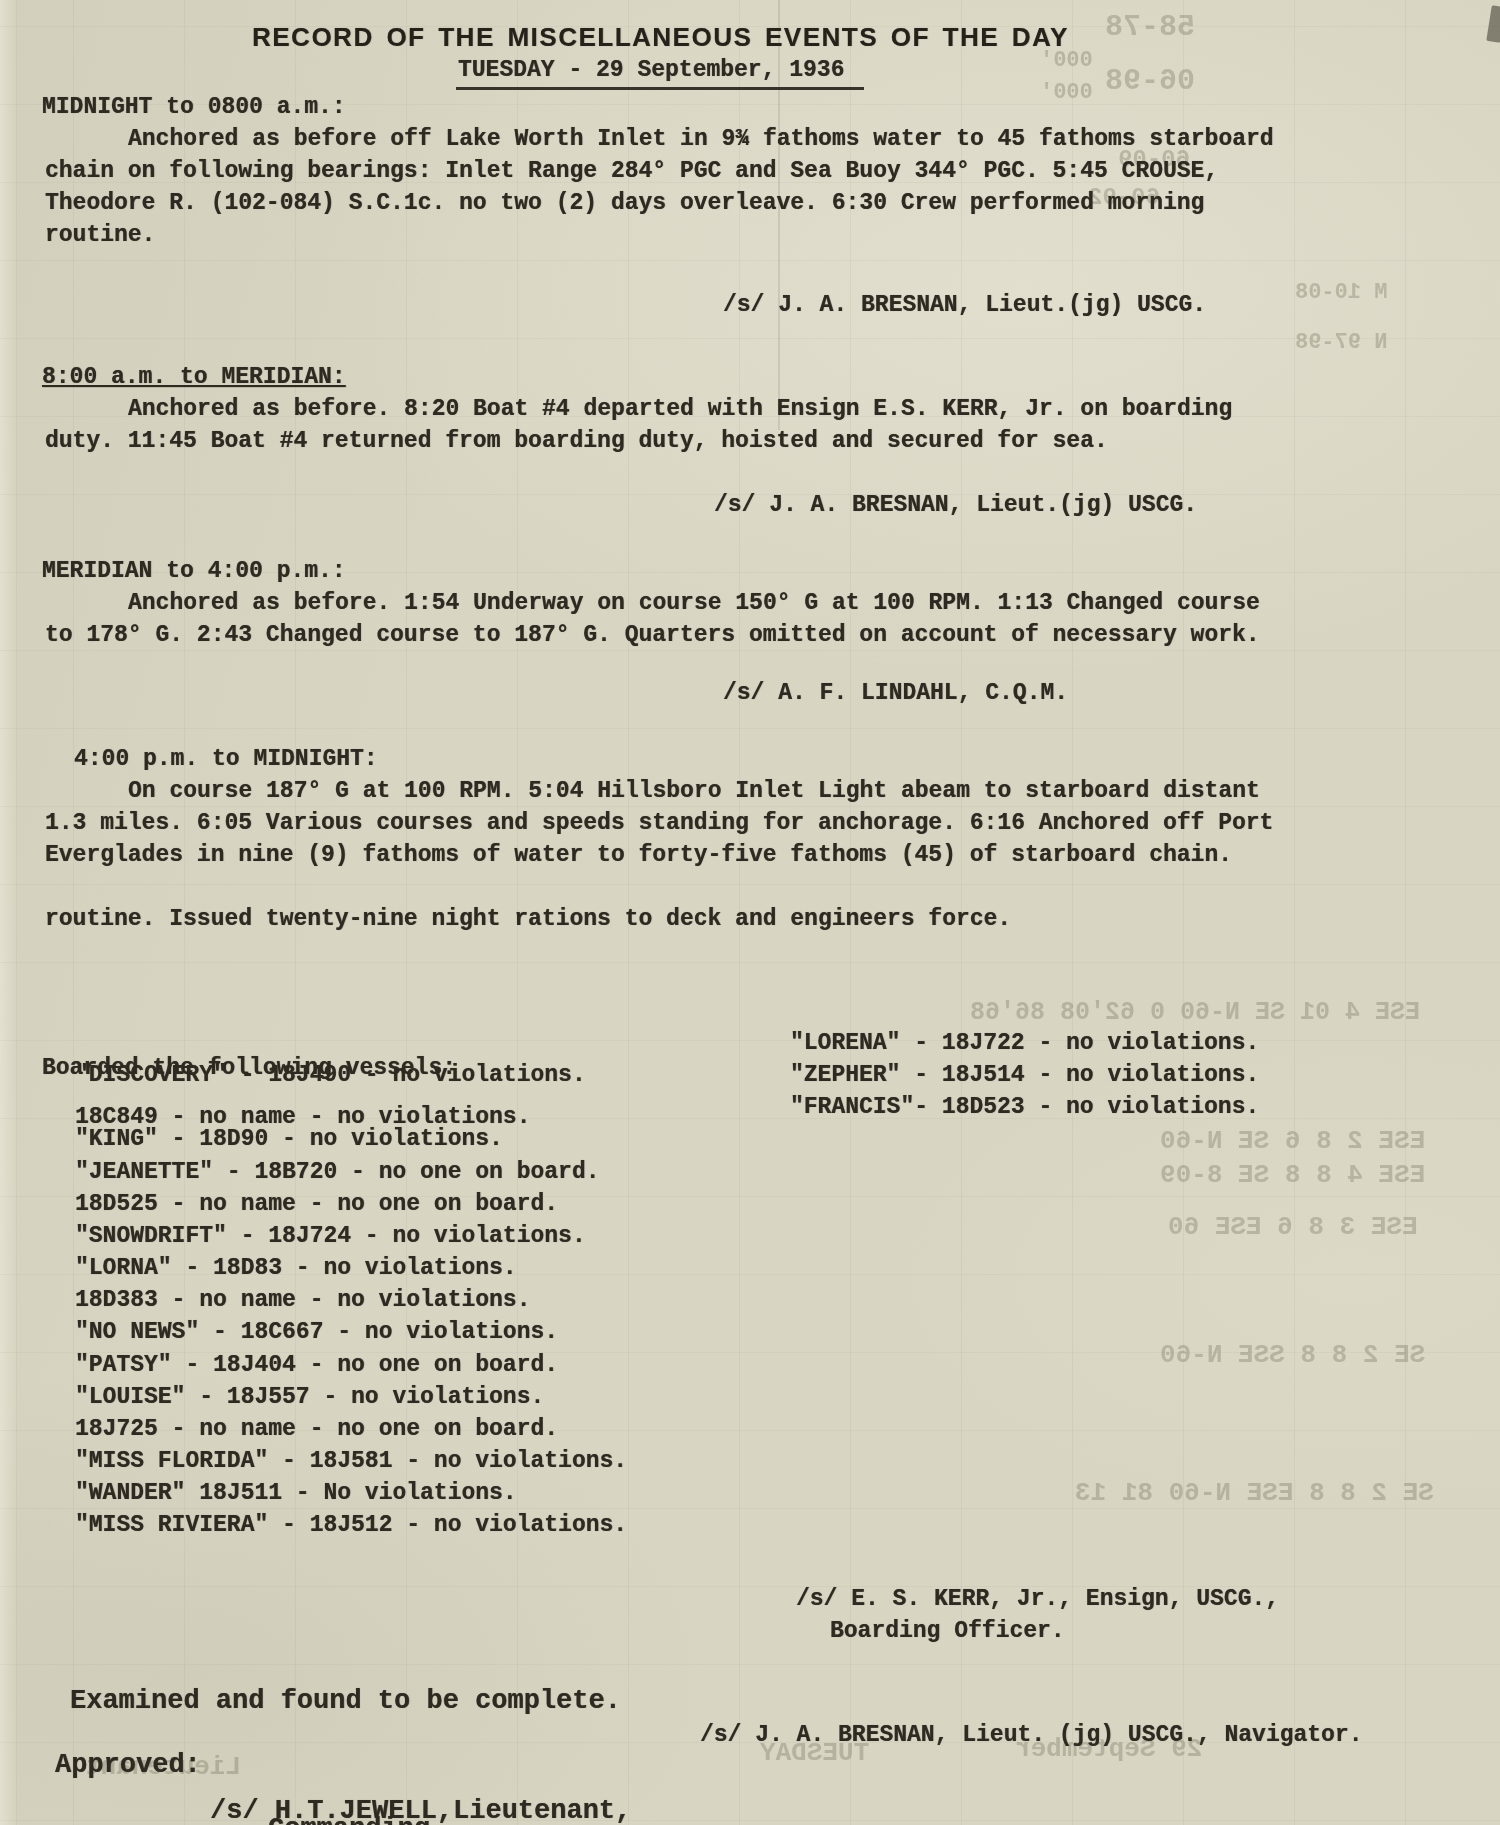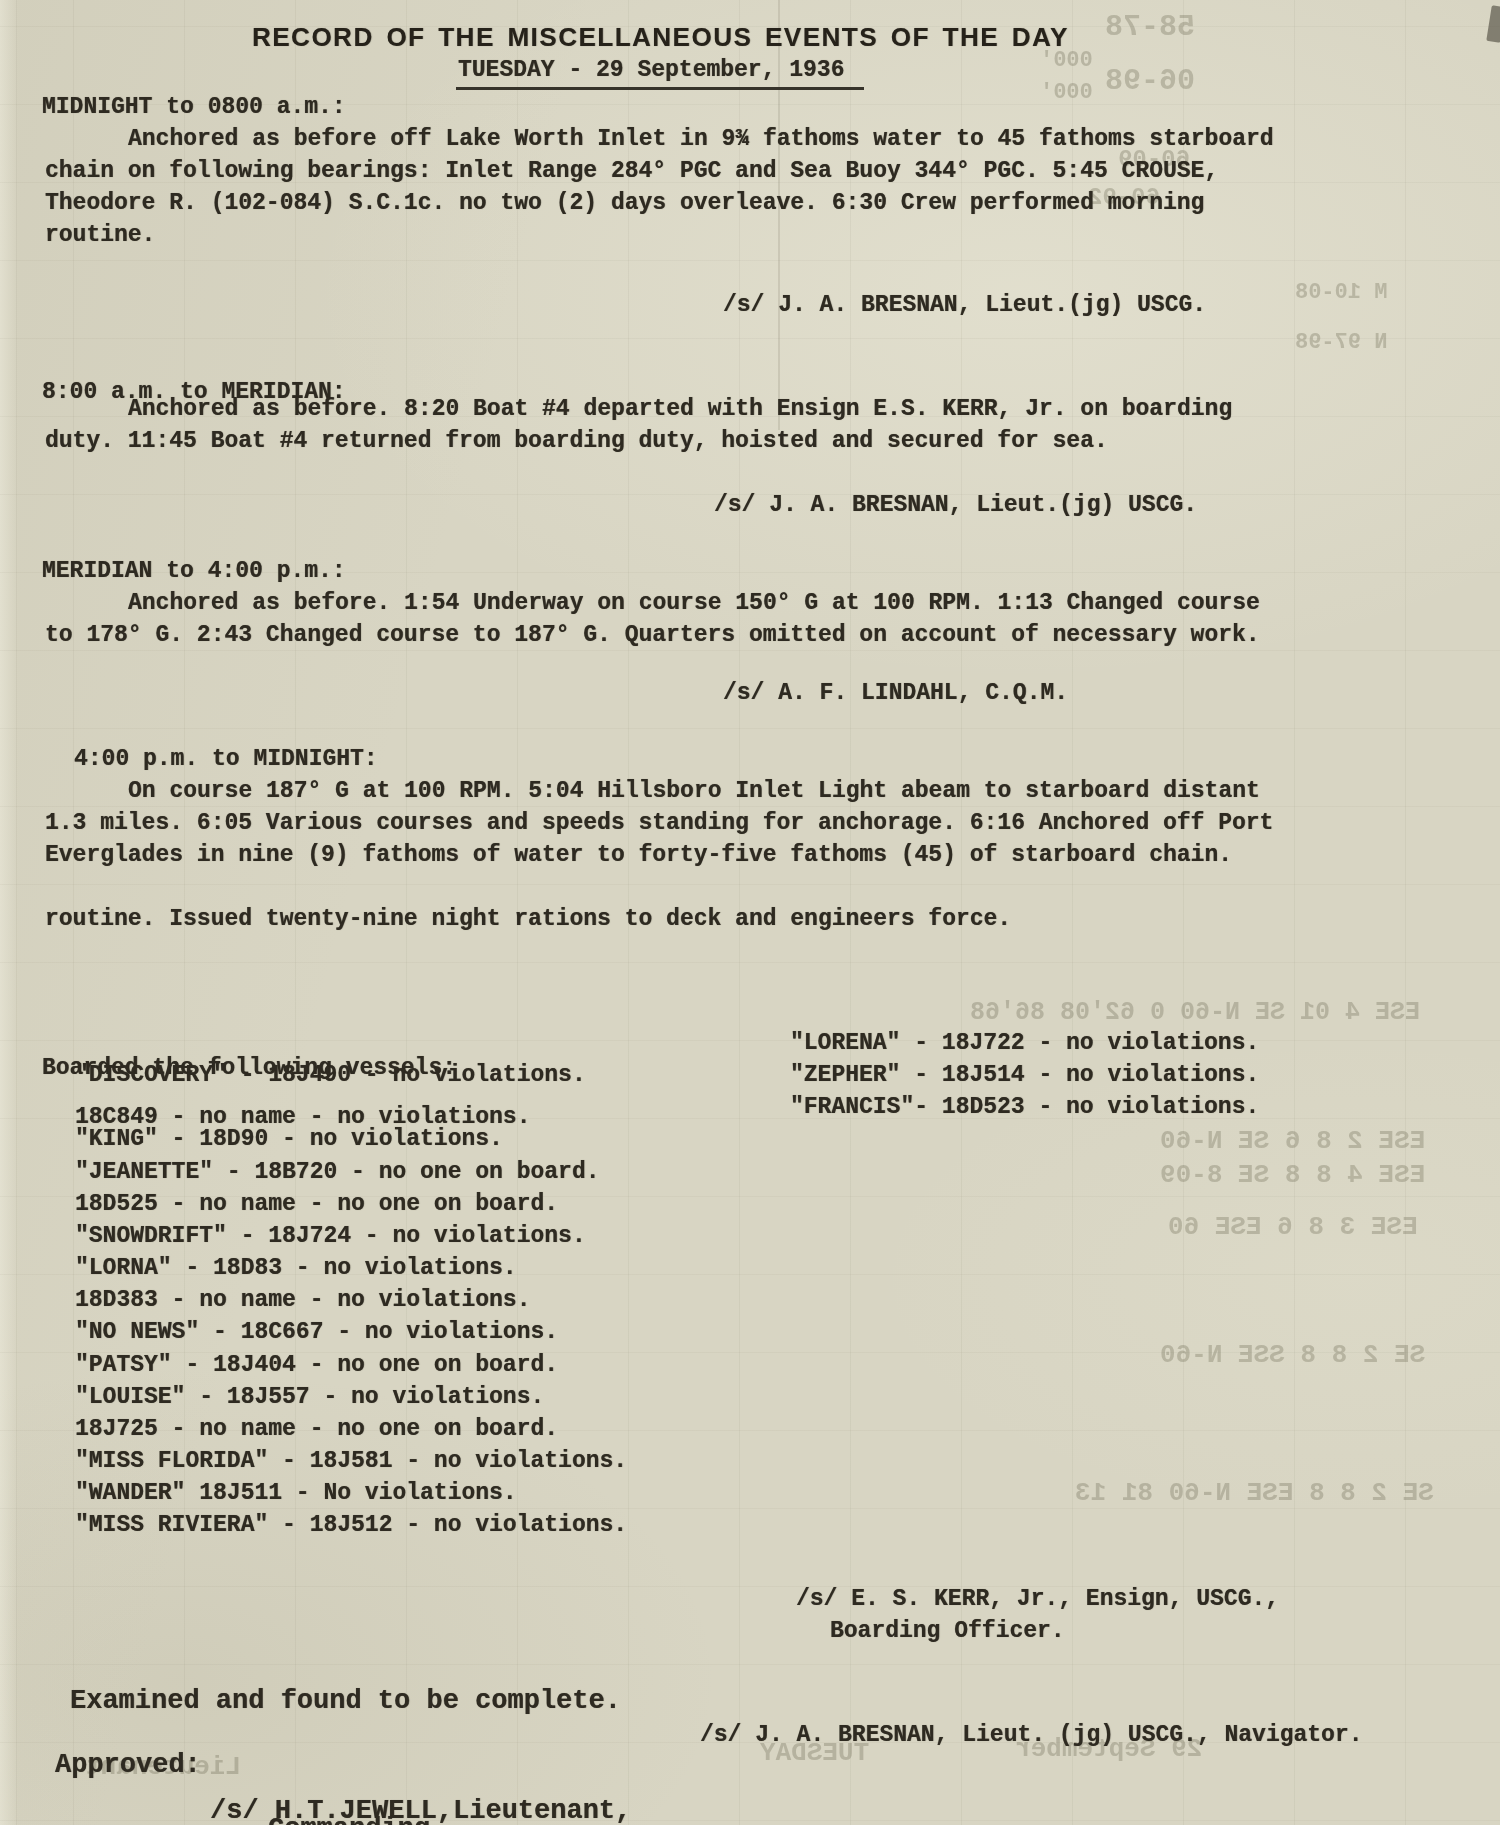--- a/index.html
+++ b/index.html
@@ -88,21 +88,21 @@
   <div class="doc-title">RECORD OF THE MISCELLANEOUS EVENTS OF THE DAY</div>
   <div class="ink elite date-line">TUESDAY - 29 September, 1936</div>
 
   <div class="ink elite" style="left:42px;top:94px;">MIDNIGHT to 0800 a.m.:</div>
   <div class="ink elite" style="left:128px;top:126px;">Anchored as before off Lake Worth Inlet in 9¾ fathoms water to 45 fathoms starboard</div>
   <div class="ink elite" style="left:45px;top:158px;">chain on following bearings: Inlet Range 284° PGC and Sea Buoy 344° PGC. 5:45 CROUSE,</div>
   <div class="ink elite" style="left:45px;top:190px;">Theodore R. (102-084) S.C.1c. no two (2) days overleave. 6:30 Crew performed morning</div>
   <div class="ink elite" style="left:45px;top:222px;">routine.</div>
   <div class="ink elite" style="left:723px;top:292px;">/s/ J. A. BRESNAN, Lieut.(jg) USCG.</div>
 
-  <div class="ink elite" style="left:42px;top:379px;">8:00 a.m. to MERIDIAN:</div>
+  <div class="ink elite" style="left:42px;top:364px;text-decoration:underline;">8:00 a.m. to MERIDIAN:</div>
   <div class="ink elite" style="left:128px;top:396px;">Anchored as before. 8:20 Boat #4 departed with Ensign E.S. KERR, Jr. on boarding</div>
   <div class="ink elite" style="left:45px;top:428px;">duty. 11:45 Boat #4 returned from boarding duty, hoisted and secured for sea.</div>
   <div class="ink elite" style="left:714px;top:492px;">/s/ J. A. BRESNAN, Lieut.(jg) USCG.</div>
 
   <div class="ink elite" style="left:42px;top:558px;">MERIDIAN to 4:00 p.m.:</div>
   <div class="ink elite" style="left:128px;top:590px;">Anchored as before. 1:54 Underway on course 150° G at 100 RPM. 1:13 Changed course</div>
   <div class="ink elite" style="left:45px;top:622px;">to 178° G. 2:43 Changed course to 187° G. Quarters omitted on account of necessary work.</div>
   <div class="ink elite" style="left:723px;top:680px;">/s/ A. F. LINDAHL, C.Q.M.</div>
 
   <div class="ink elite" style="left:42px;top:746px;margin-left:32px;">4:00 p.m. to MIDNIGHT:</div>

